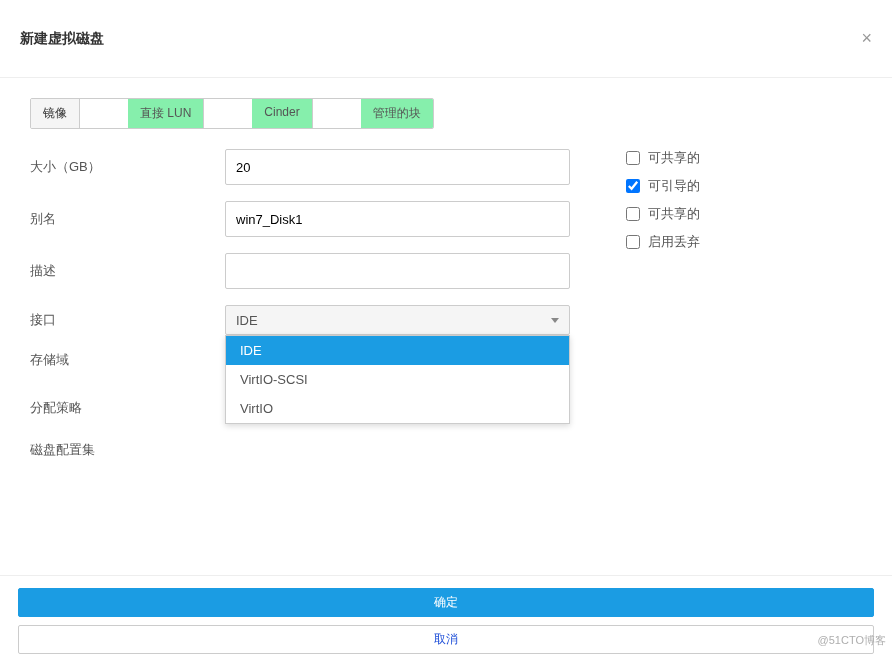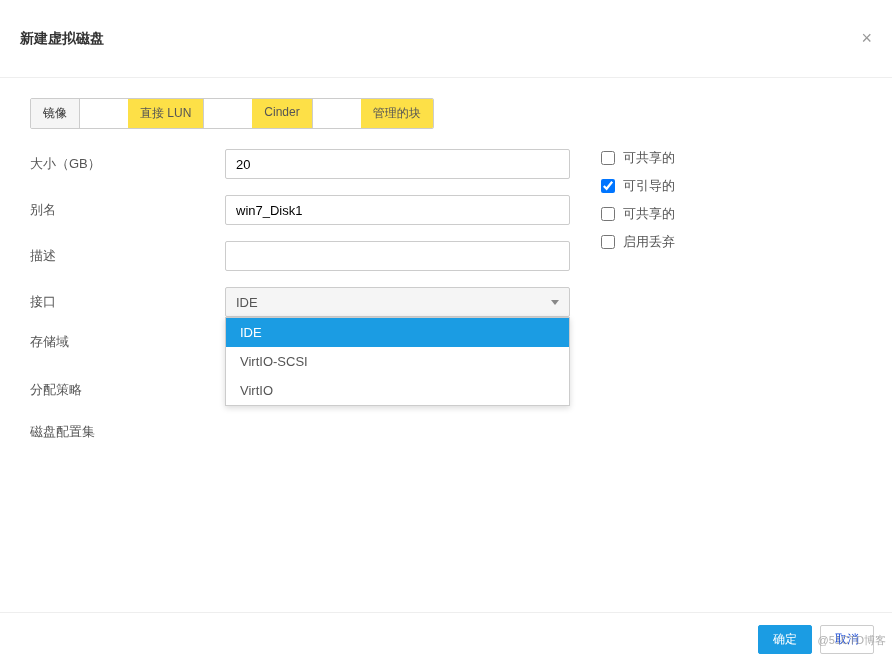--- a/index.html
+++ b/index.html
@@ -42,55 +42,55 @@
       border: 1px solid #ccc;
       border-radius: 2px;
       margin-bottom: 20px;
       overflow: hidden;
       gap: 48px;
     }
     .tab-item {
       padding: 6px 12px;
       border-right: 1px solid #ccc;
       cursor: pointer;
-      background: #fde047;
+      background: #86efac;
       font-size: 12px;
       color: #555;
     }
     .tab-item:last-child {
       border-right: none;
     }
     .tab-item.active {
       background: #f5f5f5;
       color: #333;
     }
     .form-container {
       display: flex;
-      gap: 31px;
+      gap: 56px;
     }
     .form-left {
       flex: 0 0 540px;
     }
     .form-right {
       flex: 1;
     }
     .form-row {
       display: flex;
       align-items: center;
       margin-bottom: 16px;
       position: relative;
     }
     .form-label {
       width: 195px;
       color: #555;
       font-size: 13px;
     }
     .form-input {
       flex: 1;
-      height: 30px;
+      height: 36px;
       padding: 4px 10px;
       border: 1px solid #ccc;
       border-radius: 2px;
       font-size: 13px;
       font-family: inherit;
     }
     .form-select {
       flex: 1;
       height: 30px;
       padding: 4px 10px;
@@ -154,20 +154,21 @@
       position: absolute;
       bottom: 0;
       left: 0;
       right: 0;
       padding: 12px 18px;
       border-top: 1px solid #eee;
       display: flex;
       justify-content: flex-end;
       gap: 8px;
       background: #fff;
+      flex-direction: column;
     }
     .btn {
       padding: 5px 14px;
       border: 1px solid #ccc;
       border-radius: 2px;
       cursor: pointer;
       font-size: 12px;
       font-family: inherit;
     }
     .btn-primary {

